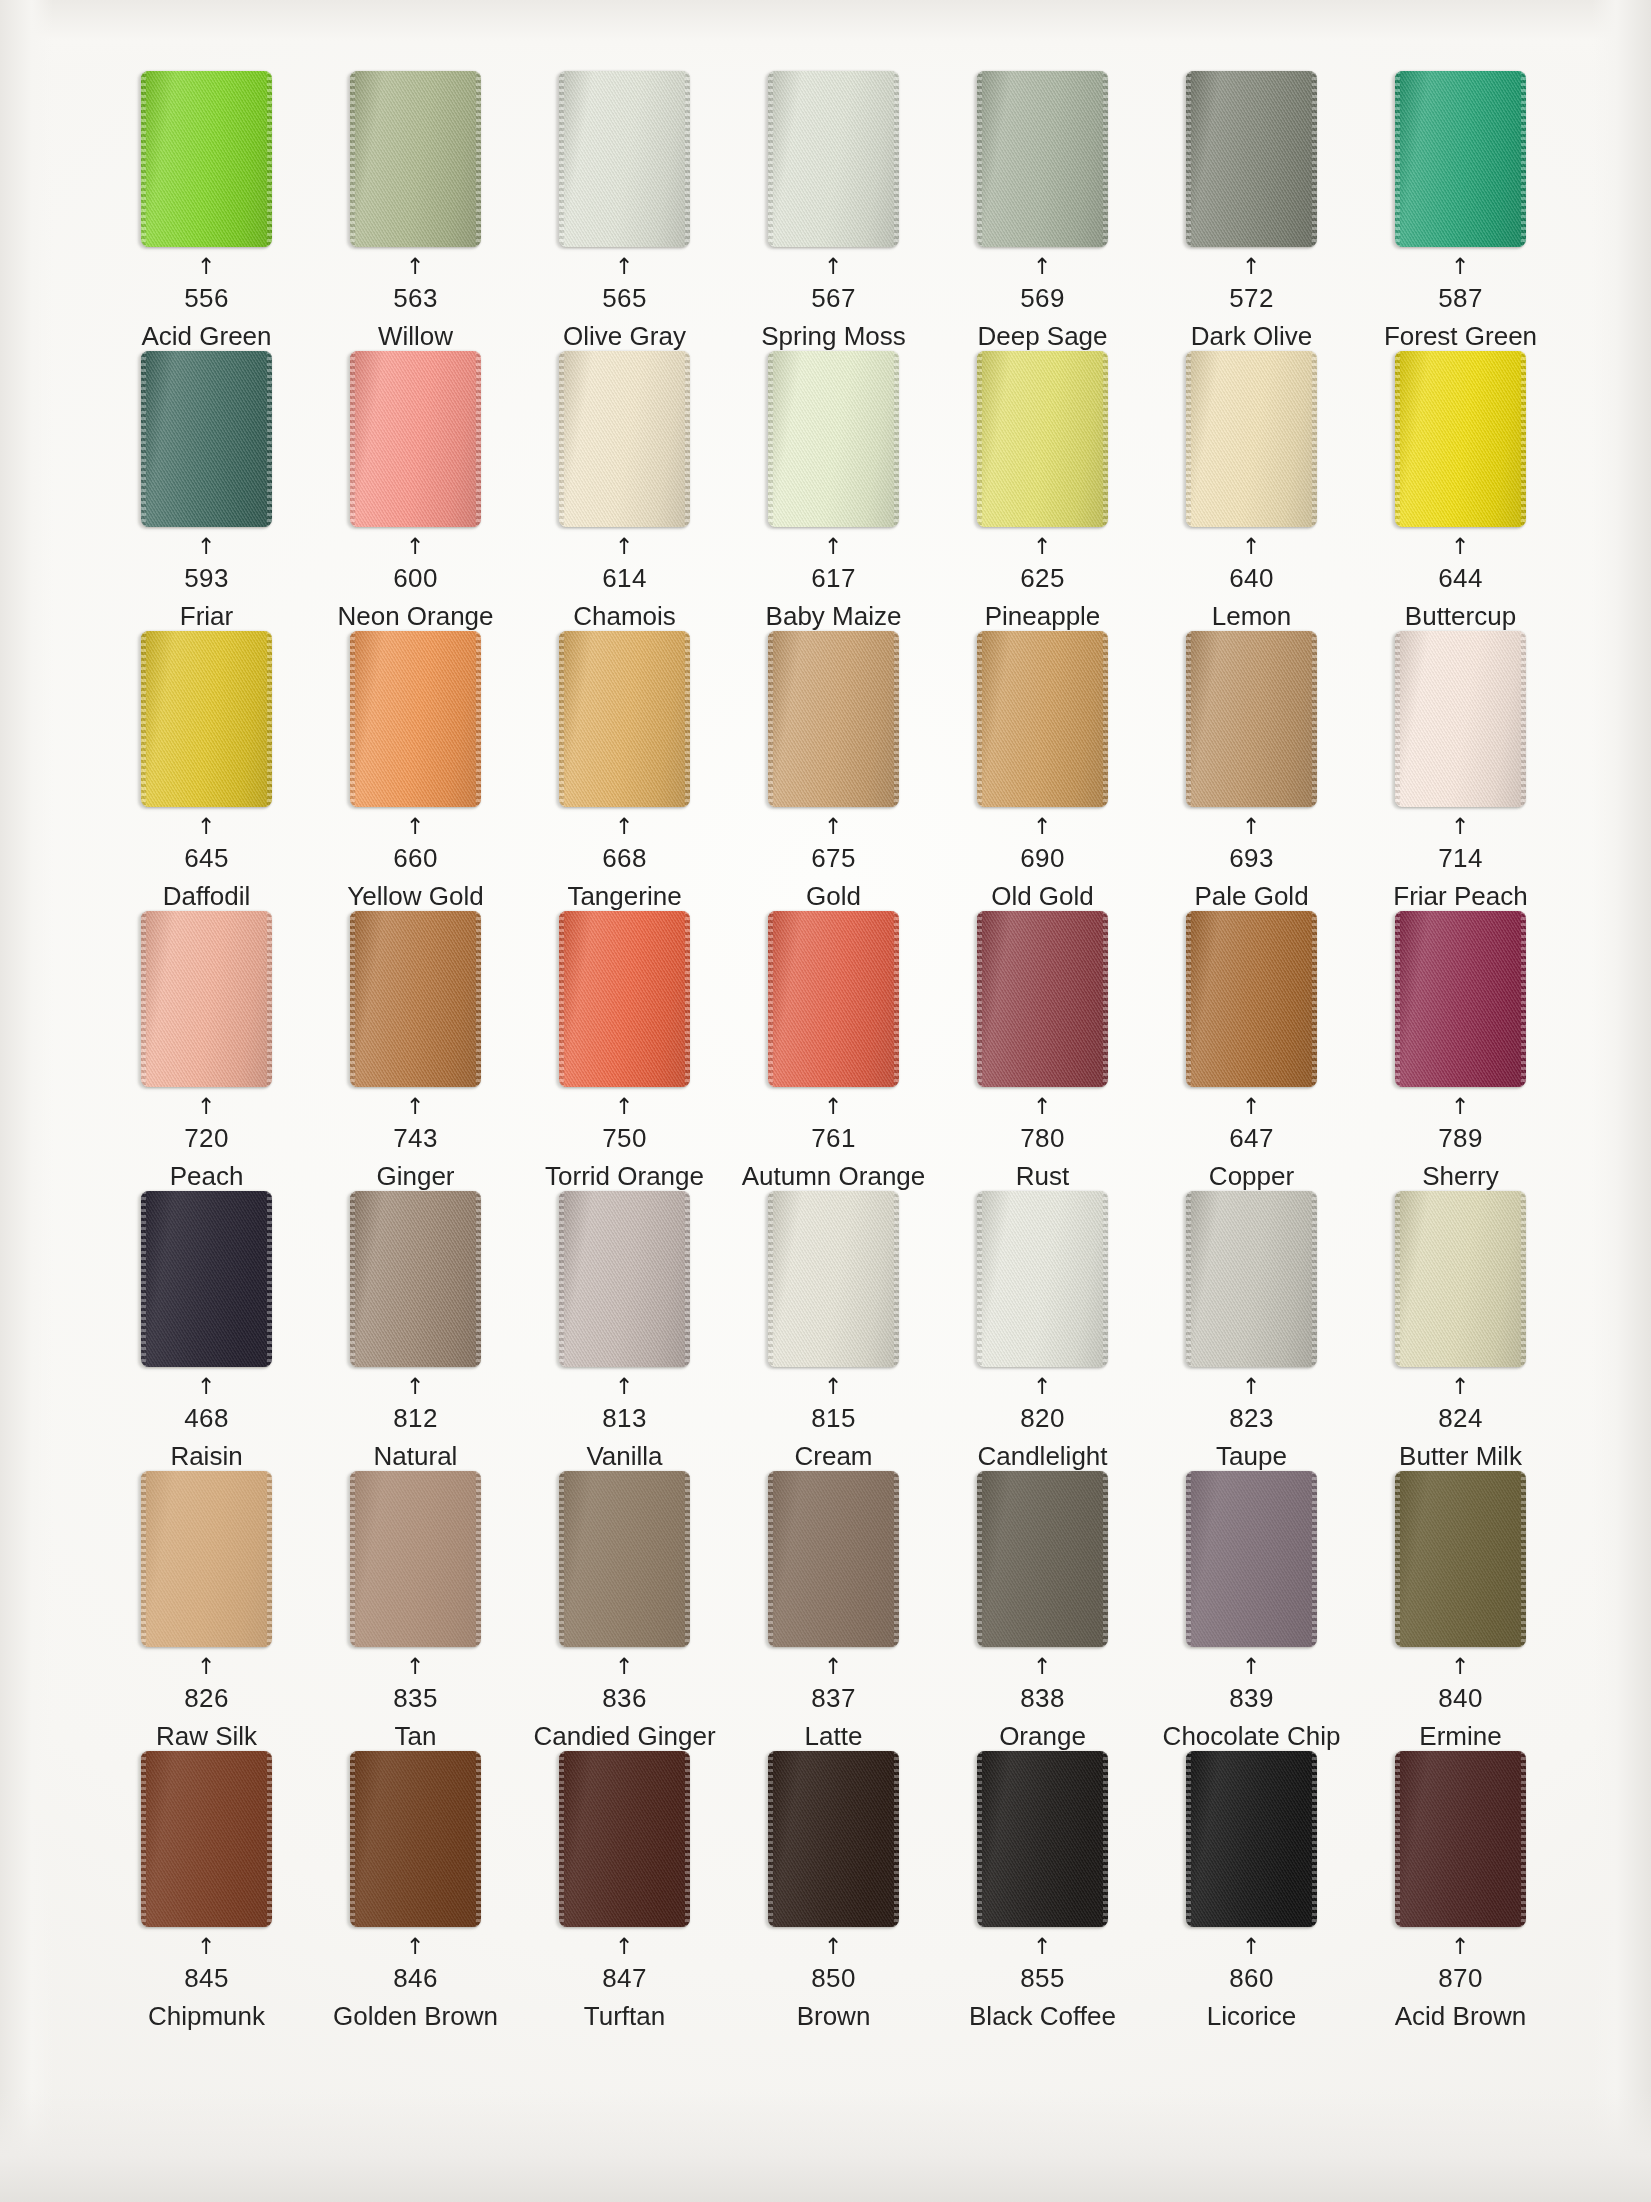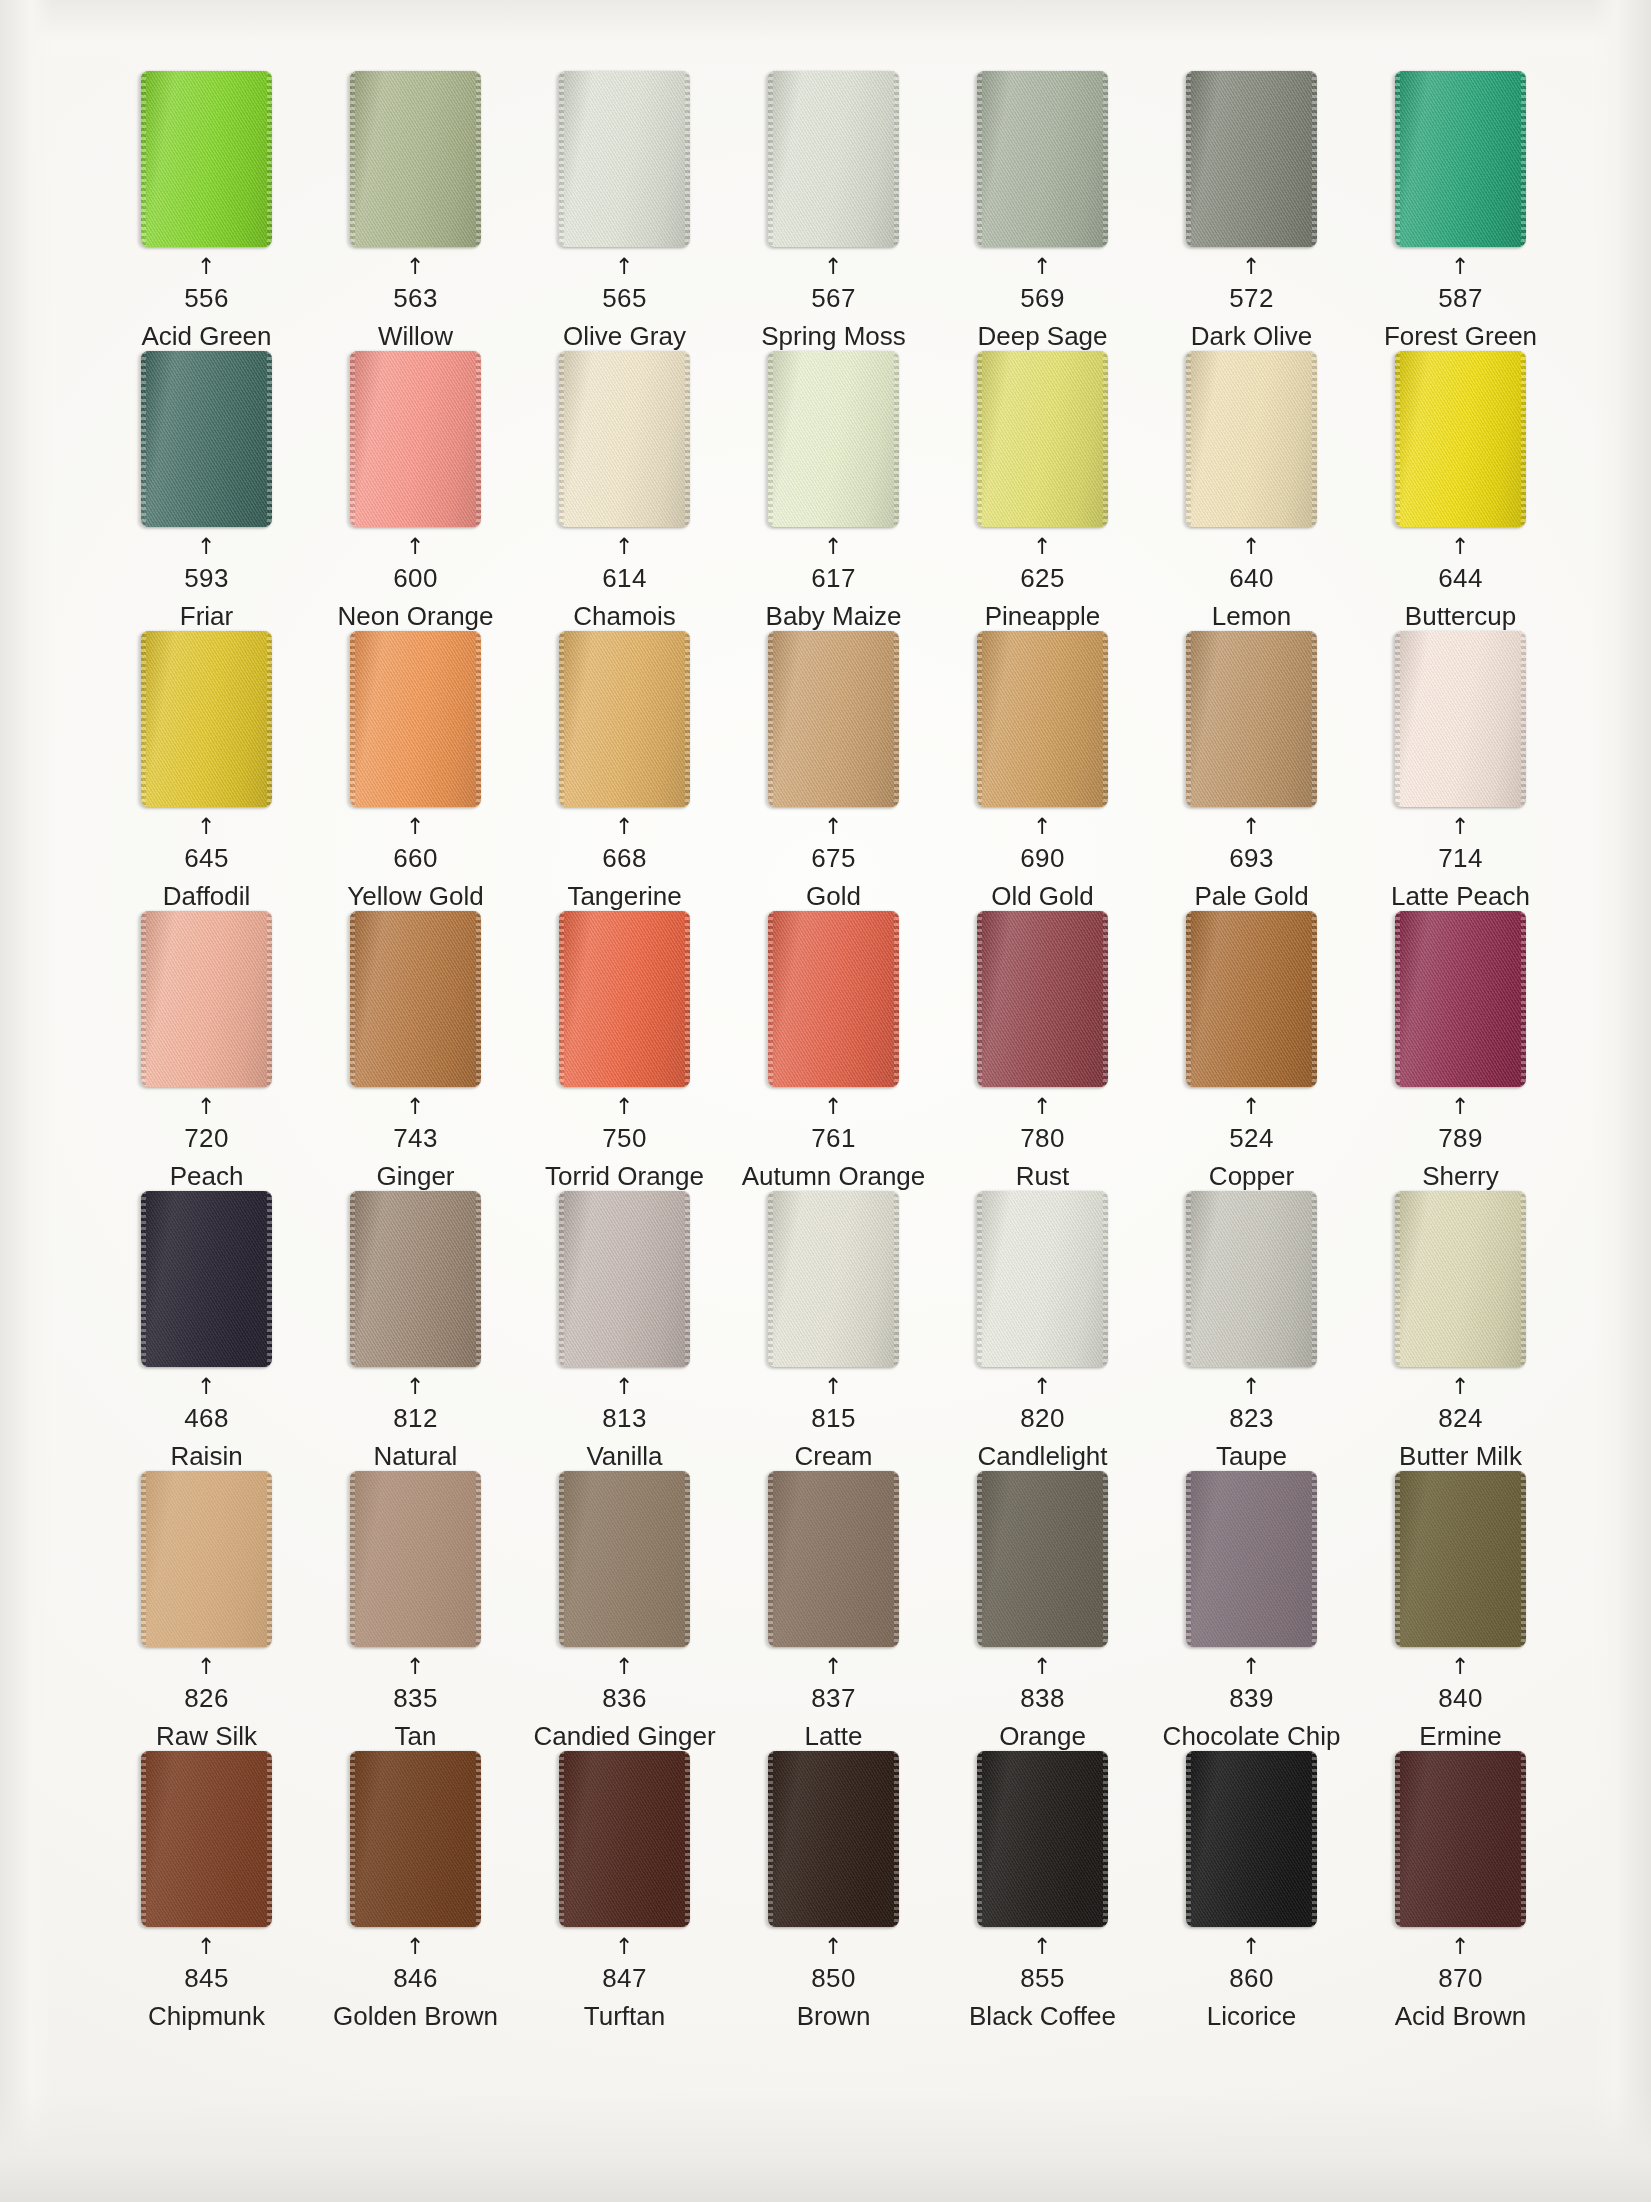--- a/index.html
+++ b/index.html
@@ -487,21 +487,21 @@
             <div class="chip" style="background: rgb(248, 231, 220);">
               <div class="weave"></div>
               <div class="sheen"></div>
               <div class="edge-l"></div>
               <div class="edge-r"></div>
             </div>
           </div>
           <div class="label-block">
             <span class="arrow-icon">↑</span>
             <span class="code">714</span>
-            <span class="name">Latte Peach</span>
+            <span class="name">Friar Peach</span>
           </div>
         </div>
       </div>
       <div class="swatch-row">
         <div class="swatch-cell">
           <div class="chip-wrap">
             <div class="chip" style="background: rgb(241, 173, 150);">
               <div class="weave"></div>
               <div class="sheen"></div>
               <div class="edge-l"></div>
@@ -578,21 +578,21 @@
           <div class="chip-wrap">
             <div class="chip" style="background: rgb(168, 104, 46);">
               <div class="weave"></div>
               <div class="sheen"></div>
               <div class="edge-l"></div>
               <div class="edge-r"></div>
             </div>
           </div>
           <div class="label-block">
             <span class="arrow-icon">↑</span>
-            <span class="code">524</span>
+            <span class="code">647</span>
             <span class="name">Copper</span>
           </div>
         </div>
         <div class="swatch-cell">
           <div class="chip-wrap">
             <div class="chip" style="background: rgb(139, 36, 71);">
               <div class="weave"></div>
               <div class="sheen"></div>
               <div class="edge-l"></div>
               <div class="edge-r"></div>

